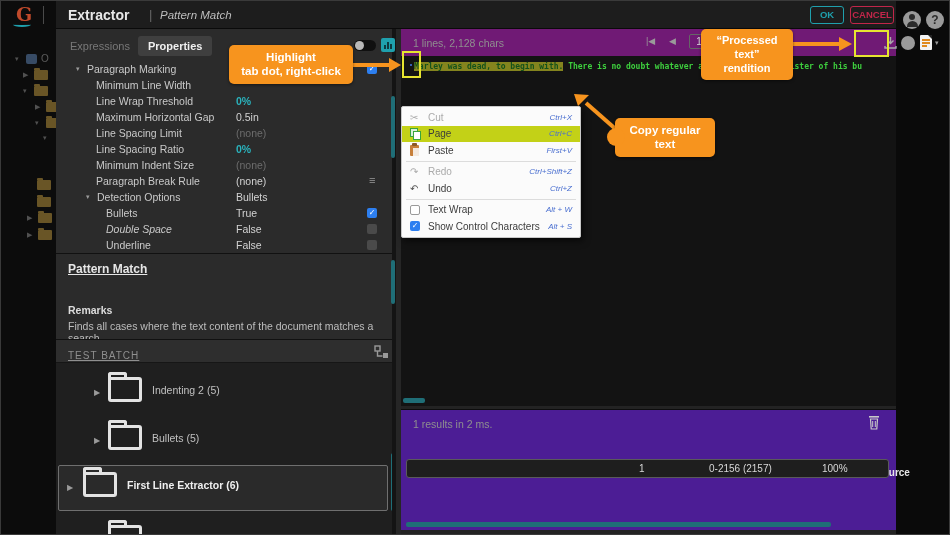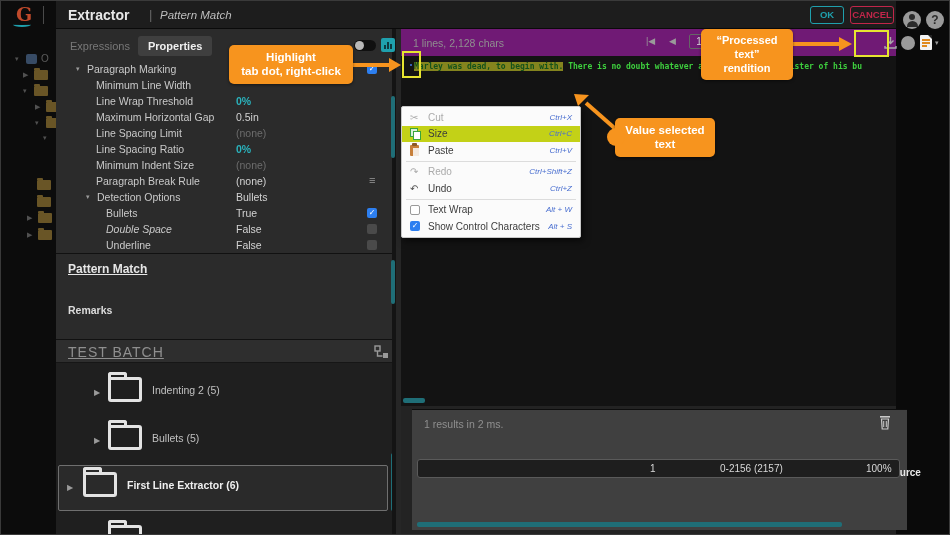--- a/index.html
+++ b/index.html
@@ -59,21 +59,21 @@
   .vthumb { position:absolute; left:335px; width:4px; background:#1f6e77; border-radius:2px; }
 
   .doc-sec { position:absolute; left:0; top:224px; width:336px; height:86px; border-top:1px solid #111; }
   .doc-head { position:absolute; left:12px; top:8px; font-size:12px; font-weight:bold; color:#e6e6e6; text-decoration:underline; }
   .doc-desc { position:absolute; left:12px; top:30px; font-size:10.5px; color:#c4c4c4; }
   .doc-desc a { color:#d6d6d6; text-decoration:underline; font-weight:bold; }
   .doc-remarks { position:absolute; left:12px; top:50px; font-size:10.5px; font-weight:bold; color:#dcdcdc; }
   .doc-body { position:absolute; left:12px; top:66px; font-size:10.5px; color:#bdbdbd; }
 
   .tb-bar { position:absolute; left:0; top:310px; width:336px; height:24px; background:#2e2e2e; border-top:1px solid #111; border-bottom:1px solid #161616; }
-  .tb-title { position:absolute; left:12px; top:4px; font-size:14px; letter-spacing:1px; color:#8f8f8f;text-decoration:underline; }
+  .tb-title { position:absolute; left:12px; top:10px; font-size:10px; letter-spacing:1px; color:#8f8f8f;text-decoration:underline; }
   .tb-ic { position:absolute; left:318px; top:5px; }
 
   .folder-list { position:absolute; left:0; top:334px; width:336px; height:173px; background:#1f1f1f; overflow:hidden; }
   .frow { position:absolute; left:28px; width:300px; height:44px; }
   .frow .fcaret { position:absolute; left:10px; top:17px; font-size:8px; color:#9a9a9a; }
   .folder-ic { position:absolute; left:24px; top:6px; width:34px; height:25px; border:3px solid #e3e3e3; border-radius:3px; }
   .folder-ic::before { content:""; position:absolute; left:-3px; top:-8px; width:13px; height:5px; border:3px solid #e3e3e3; border-bottom:none; border-radius:3px 3px 0 0; }
   .flabel { position:absolute; left:68px; top:13px; font-size:10.5px; color:#c0c0c0; }
   .frow-sel { border:1px solid #6f6f6f; border-radius:2px; background:#2a2a2a; left:2px; width:330px; height:46px; }
   .frow-sel .fcaret { left:8px; } 
@@ -112,21 +112,21 @@
   .copy-ic::before { content:""; position:absolute; left:0; top:0; width:6px; height:7px; border:1.5px solid #3aa53a; background:#d9efd9; }
   .copy-ic::after { content:""; position:absolute; left:3px; top:3px; width:6px; height:7px; border:1.5px solid #3aa53a; background:#fff; }
   .paste-ic { position:relative; width:9px; height:11px; margin-right:9px; background:#c77f3a; border-radius:1px; }
   .paste-ic::before { content:""; position:absolute; left:2px; top:-1.5px; width:5px; height:3px; background:#8a5a28; border-radius:1px; }
   .paste-ic::after { content:""; position:absolute; left:2.5px; top:3px; width:6px; height:8px; background:#f4e9df; }
   .mcb { width:10px; height:10px; border-radius:2px; margin-right:8px; font-size:8px; line-height:10px; text-align:center; }
   .mcb-off { background:#fff; border:1px solid #9a9a9a; }
   .mcb-on { background:#2d7ff0; color:#fff; }
 
   
-  .results { position:absolute; left:11px; top:380px; width:495px; height:121px; background:#404040; border-top:1px solid #0d0d0d;text-align:center; }
+  .results { position:absolute; left:0; top:380px; width:495px; height:121px; background:#4c1d95; border-top:1px solid #0d0d0d;text-align:center; }
   .r-status { position:absolute; left:12px; top:8px; font-size:10.5px; color:#8f8f8f; }
   .r-col { position:absolute; top:33px; font-size:10px; font-weight:bold; color:#e8e8e8;margin-top:24px; }
   .r-row { position:absolute; left:5px; top:49px; width:483px; height:19px; background:#1e1e1e; border:1px solid #5a5a5a; border-radius:3px; }
   .r-cell { position:absolute; top:3px; font-size:10px; color:#d8d8d8; }
   .trash-ic { position:absolute; left:467px; top:6px; }
 
   
   .callout { position:absolute; background:#f7941e; border-radius:5px; color:#fff; font-weight:bold; font-size:11.5px; text-align:center; padding:5px 8px; line-height:1.25; z-index:40; box-shadow:0 1px 3px rgba(0,0,0,.5); }
   .bump::before { content:""; position:absolute; left:-8px; top:50%; margin-top:-9px; width:18px; height:18px; border-radius:50%; background:#f7941e; z-index:-1; }
   .ybox { position:absolute; border:2px solid #e6e430; z-index:35; }
@@ -257,20 +257,21 @@
         <span class="pname" style="left:50px;">Underline</span>
         <span class="pval">False</span>
         <span class="cb cb-off"></span>
       </div>
 
       <div class="vthumb" style="top:67px; height:62px;"></div>
 
       <div class="doc-sec">
         <div class="doc-head">Pattern Match</div>
         <div class="doc-remarks">Remarks</div>
+        <div class="doc-body">Finds all cases where the text content of the document matches a search</div>
         <div class="vthumb" style="top:6px; height:44px;"></div>
       </div>
 
       <div class="tb-bar">
         <span class="tb-title">TEST BATCH</span>
         <svg class="tb-ic" width="15" height="14" viewBox="0 0 15 14">
             <rect x="1" y="1" width="5" height="5" fill="none" stroke="#9a9a9a" stroke-width="1.4"></rect>
             <rect x="9" y="8" width="5" height="5" fill="#9a9a9a"></rect>
             <path d="M3.5 6v5h5" stroke="#9a9a9a" stroke-width="1.4" fill="none"></path>
           </svg>
@@ -327,27 +328,27 @@
         <div class="code-line"><span class="ctrl-dot">·</span><span class="sel-txt">Marley was dead, to begin with.</span><span> There is no doubt whatever about that. The register of his bu</span></div>
 
         <div class="ctx">
           <div class="mi mi-dis">
             <span class="mic">✂</span>
             <span>Cut</span>
             <span class="msc">Ctrl+X</span>
           </div>
           <div class="mi mi-hl">
             <span class="copy-ic"></span>
-            <span>Size</span>
+            <span>Page</span>
             <span class="msc">Ctrl+C</span>
           </div>
           <div class="mi">
             <span class="paste-ic"></span>
             <span>Paste</span>
-            <span class="msc">Ctrl+V</span>
+            <span class="msc">First+V</span>
           </div>
           <div class="msep"></div>
           <div class="mi mi-dis">
             <span class="mic">↷</span>
             <span>Redo</span>
             <span class="msc">Ctrl+Shift+Z</span>
           </div>
           <div class="mi">
             <span class="mic" style="color:#555;">↶</span>
             <span>Undo</span>
@@ -377,21 +378,21 @@
             <path d="M4.7 5v6M7.3 5v6" stroke="#c9c9c9" stroke-width="1"></path>
           </svg>
         <span class="r-col" style="left:12px;">Value</span>
         <span class="r-col" style="left:237px;">Page No</span>
         <span class="r-col" style="left:307px;">Span</span>
         <span class="r-col" style="left:420px;">Confidence</span>
         <span class="r-col" style="left:475px;">Source</span>
         <div class="r-row">
           <span class="r-cell" style="left:232px;">1</span>
           <span class="r-cell" style="left:302px;">0-2156 (2157)</span>
-          <span class="r-cell" style="left:415px;margin-left:33px;">100%</span>
+          <span class="r-cell" style="left:415px;">100%</span>
           <span class="r-cell" style="left:470px;"></span>
         </div>
         <div class="hthumb" style="left:5px; top:112px; width:425px;"></div>
       </div>
     </div>
   </div>
 
   <div class="ybox" style="left:401px; top:50px; width:19px; height:27px;"></div>
   <div class="ybox" style="left:853px; top:29px; width:35px; height:27px;"></div>
 
@@ -406,17 +407,17 @@
 
   <div class="callout" style="left:228px; top:44px; width:124px;">
     <div>Highlight</div>
     <div>tab dot, right-click</div>
   </div>
   <div class="callout" style="left:700px; top:28px; width:92px; font-size:11px;">
     <div>“Processed text”</div>
     <div>rendition</div>
   </div>
   <div class="callout bump" style="left:614px; top:117px; width:100px;">
-    <div>Value selected</div>
+    <div>Copy regular</div>
     <div>text</div>
   </div>
 
 </div>
 
 </body></html>

